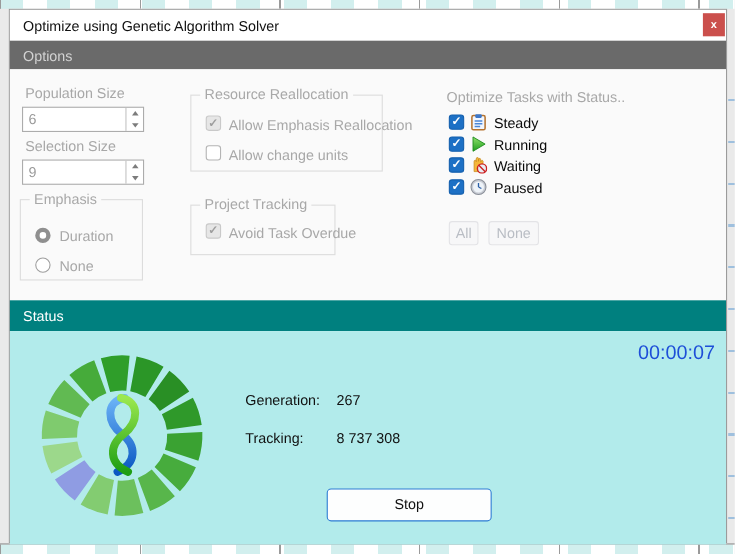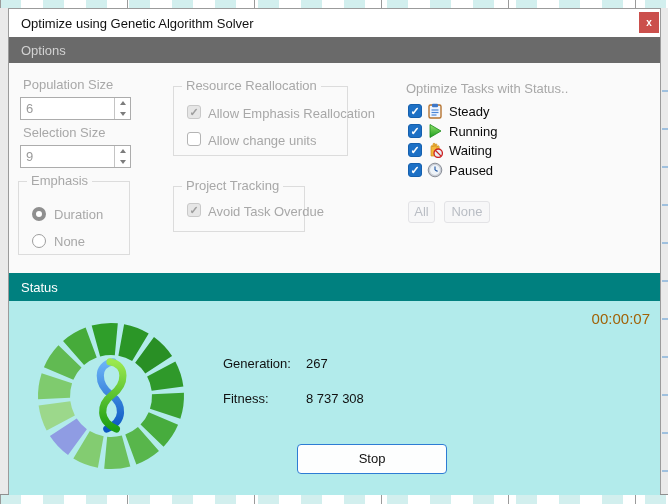--- a/index.html
+++ b/index.html
@@ -61,21 +61,21 @@
   .cb-disabled-unchecked { background:#fff; border:1px solid #b4b4b4; color:transparent; }
   .cb-blue { background:#1d70c5; border:1px solid #1560ae; color:#fff; }
 
   .status-item-label { position:absolute; font-size:13px; color:#0a0a0a; white-space:nowrap; }
   .mini-btn { position:absolute; height:22px; background:#f7f7f8; border:1px solid #e3e3e6; border-radius:3px; font-size:13px; color:#b9bdc4; text-align:center; line-height:20px; }
 
   .icon16 { position:absolute; width:16px; height:16px; }
 
   
   .status-panel { position:absolute; left:0; top:292px; right:0; height:194px; background:#b2ebeb; }
-  .timer { position:absolute; right:10px; top:9px; font-size:15px; color:#a16207; }
+  .timer { position:absolute; right:10px; top:9px; font-size:18px; color:#1d4ed8; }
   .kv-label { position:absolute; font-size:13px; color:#111; }
   .kv-value { position:absolute; font-size:13px; color:#111; }
   .stop-btn {
     position:absolute; left:288px; top:143px; width:150px; height:30px;
     background:#fdfefe; border:1px solid #2d7cd4; border-radius:4px;
     font-size:13px; color:#111; text-align:center; line-height:28px; cursor:pointer;
   }
   .ring-wrap { position:absolute; left:21px; top:14px; width:162px; height:162px; }
 </style>
 </head>
@@ -230,18 +230,18 @@
           </g>
         <g transform="translate(-25,-39) scale(0.8)">
           <path d="M 34 6 C 12 10, 14 34, 31 47 C 48 60, 48 80, 26 90" fill="none" stroke="url(#dnaBlue)" stroke-width="9" stroke-linecap="round"></path>
           <path d="M 30 6 C 52 10, 50 34, 33 47 C 16 60, 16 80, 38 90" fill="none" stroke="url(#dnaGreen)" stroke-width="9" stroke-linecap="round"></path>
         </g>
       </svg>
     </div>
 
     <div class="kv-label" style="left:214px; top:55px;">Generation:</div>
     <div class="kv-value" style="left:297px; top:55px;">267</div>
-    <div class="kv-label" style="left:214px; top:90px;">Fitness:</div>
+    <div class="kv-label" style="left:214px; top:90px;">Tracking:</div>
     <div class="kv-value" style="left:297px; top:90px;">8 737 308</div>
 
     <div class="stop-btn">Stop</div>
   </div>
 </div>
 
 </body></html>

